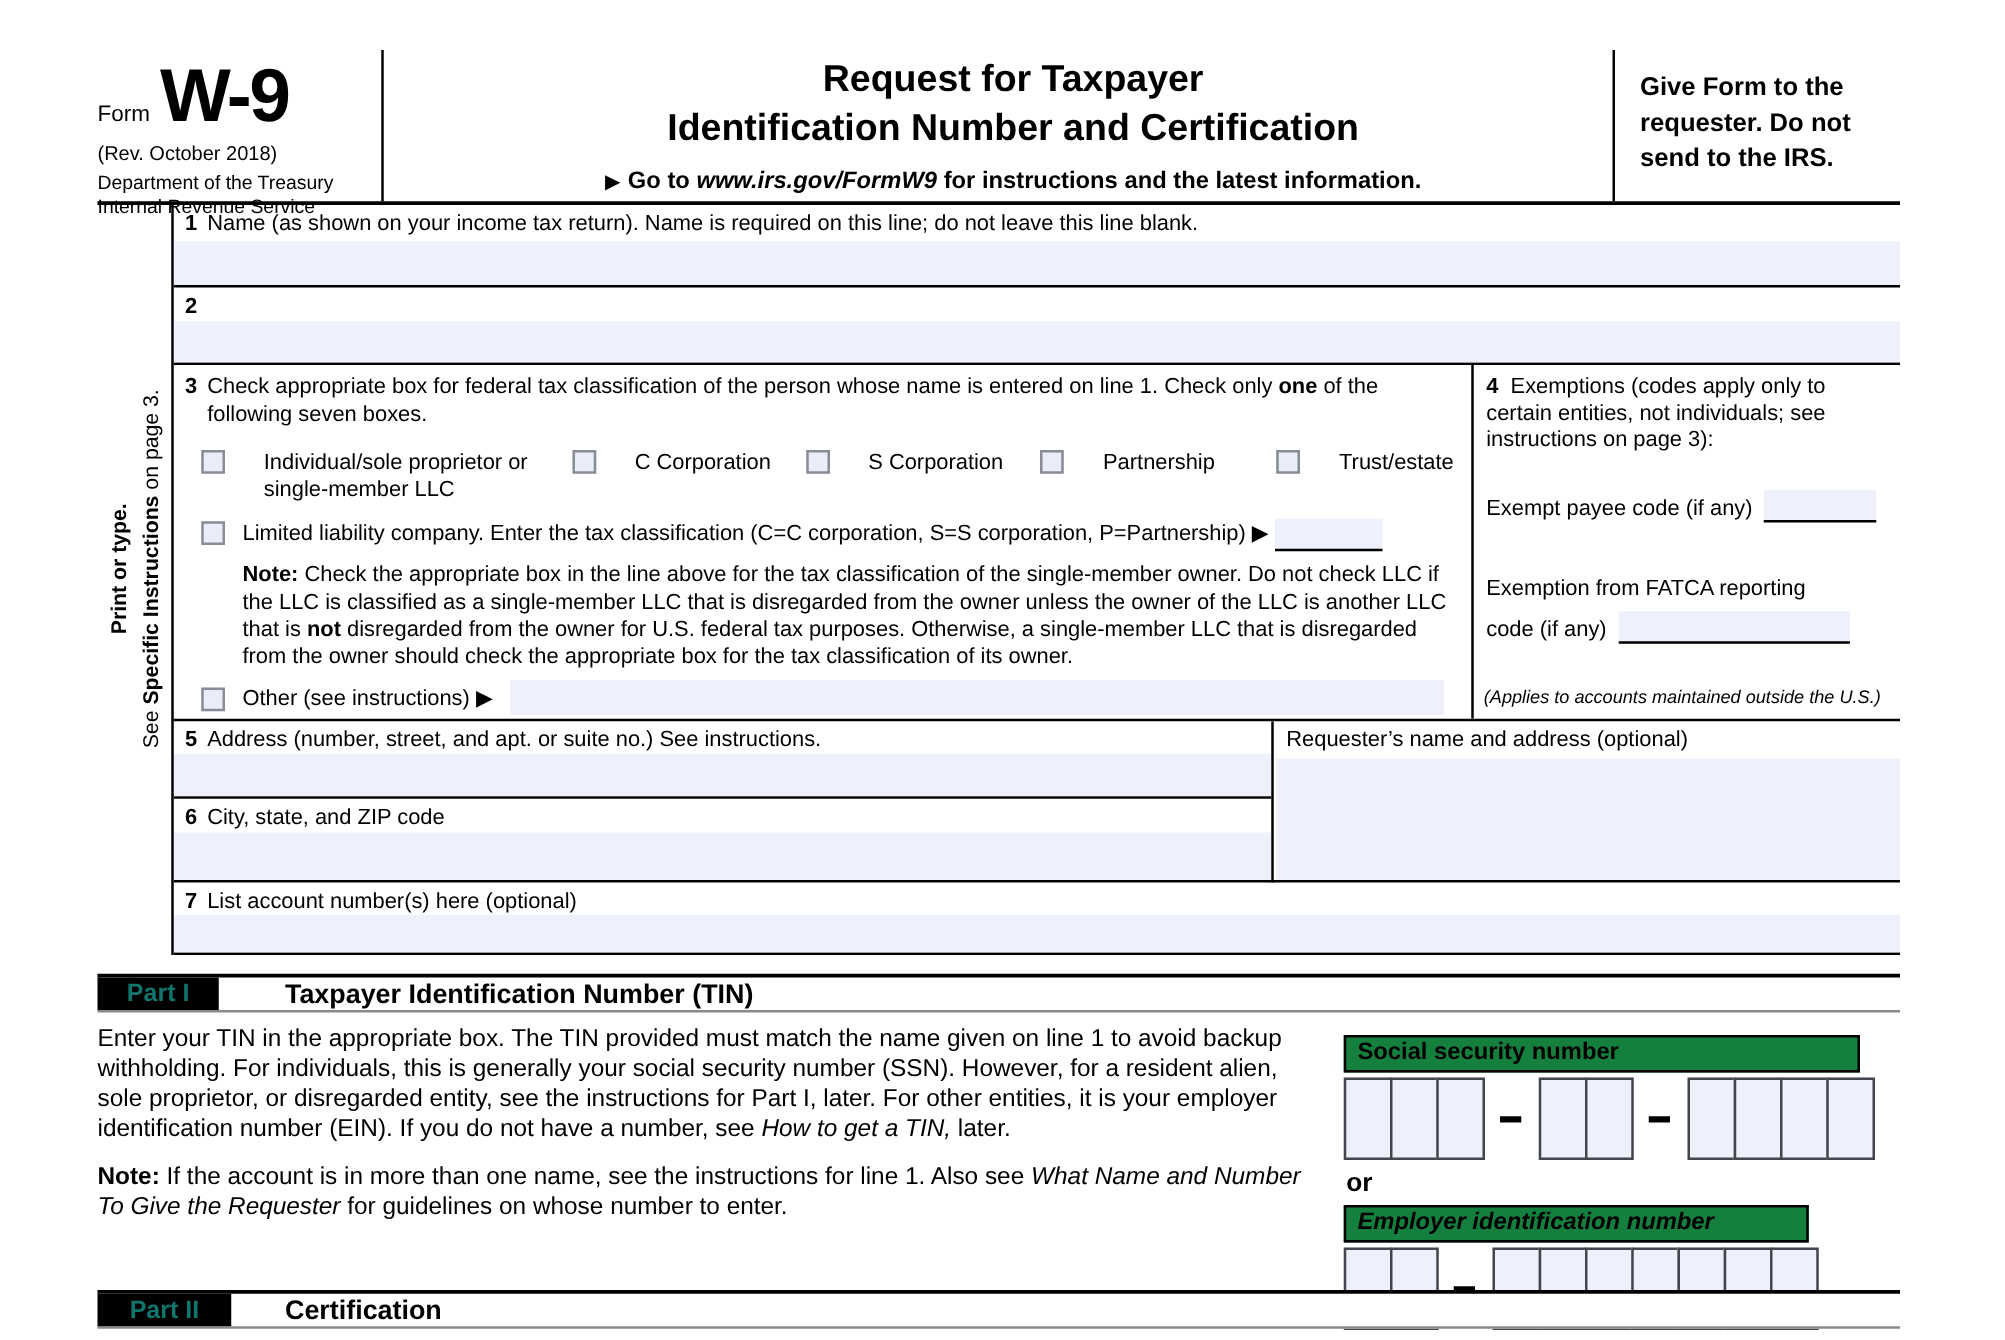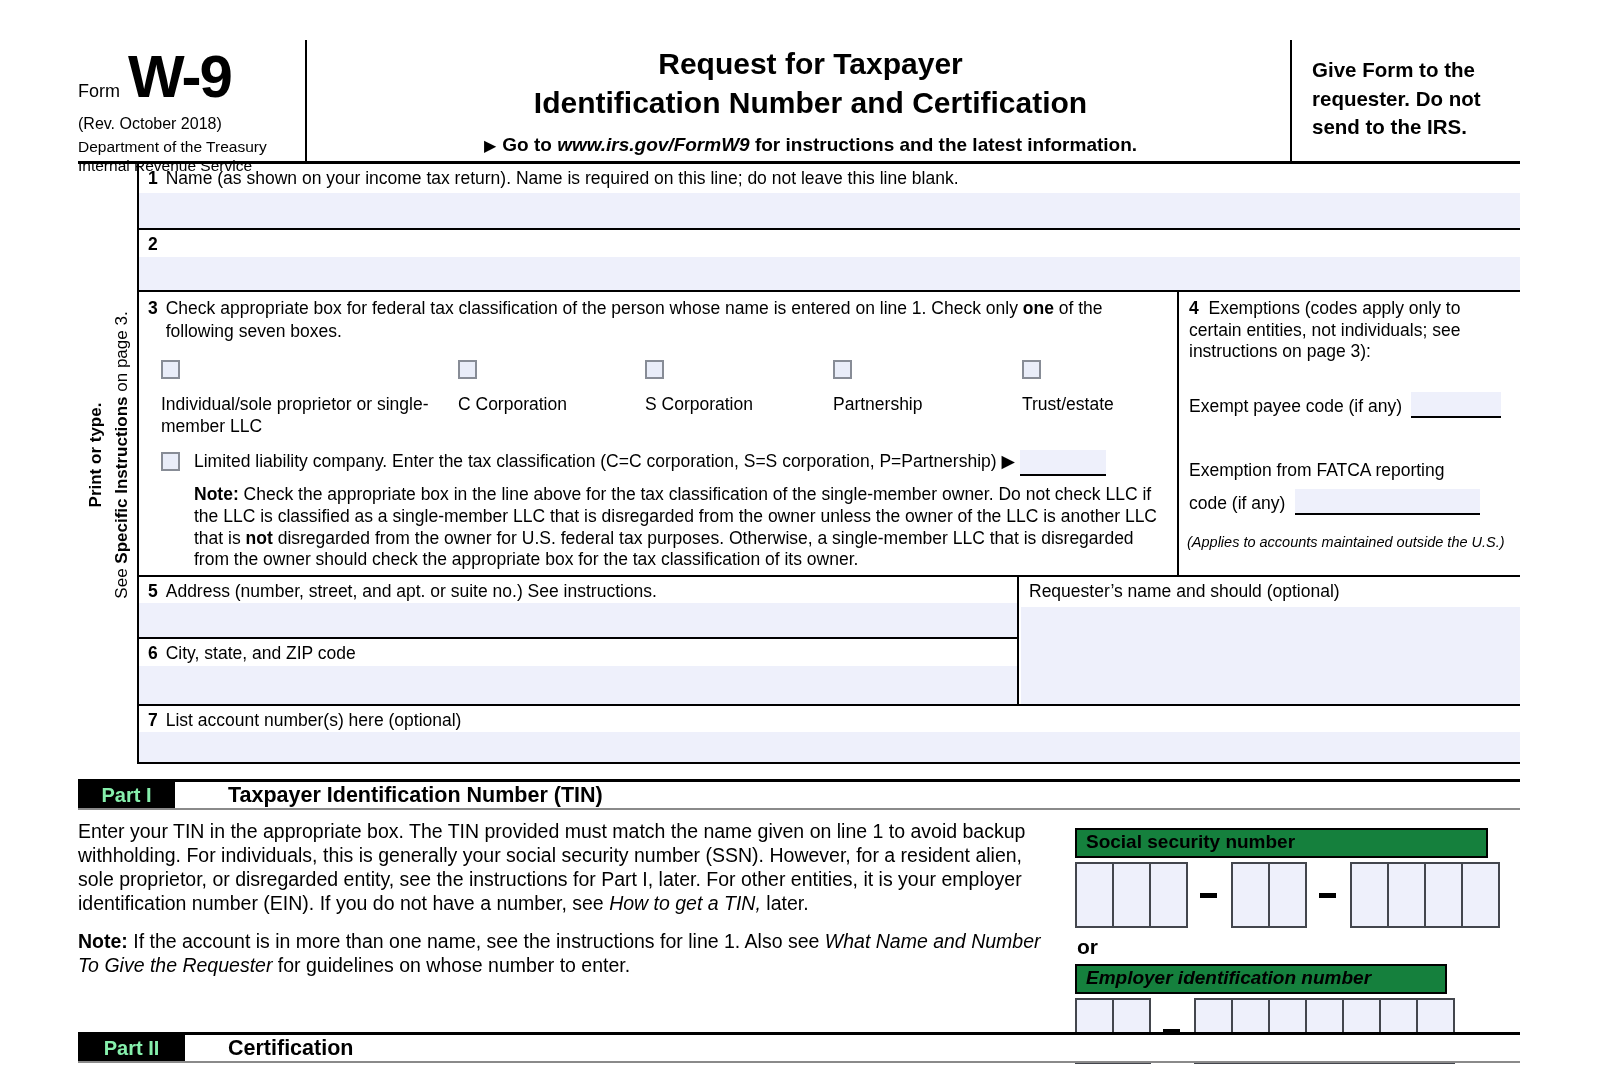--- a/index.html
+++ b/index.html
@@ -36,52 +36,52 @@
   .num { font-weight:bold; flex:none; }
   .finput { background:#eef0fb; margin-top:auto; }
   .r1 { height:66px; } .r1 .finput { height:35px; }
   .r2 { height:62px; } .r2 .finput { height:33px; }
 
   .r34 { height:285px; flex-direction:row; }
   .sec3 { width:1040px; border-right:2px solid #000; padding:5px 14px 0 9px; position:relative; }
   .sec3-intro { display:flex; gap:8px; line-height:1.3; padding-right:6px; }
   .cb { width:19px; height:19px; background:#e9edf9; border:2px solid #878c96; flex:none; margin-top:2px; }
   .cb-row { display:flex; margin:15px 0 0 13px; }
-  .cb-opt { display:flex; gap:14px; line-height:1.28;flex-direction:column; }
+  .cb-opt { display:flex; gap:31px; line-height:1.28; }
   .cb-opt.o1 { width:297px; } .cb-opt.o2 { width:187px; } .cb-opt.o3 { width:188px; } .cb-opt.o4 { width:189px; } .cb-opt.o5 { flex:1; }
   .llc-row { display:flex; gap:14px; margin:13px 0 0 13px; align-items:flex-start; }
   .llc-field { display:inline-block; width:86px; height:26px; background:#eef0fb; border-bottom:2px solid #000; vertical-align:-9px; margin-left:5px; }
   .note3 { margin:8px 2px 0 46px; line-height:1.24; }
   .other-row { display:flex; gap:14px; margin:8px 8px 0 13px; align-items:center; }
   .other-field { flex:1; height:28px; background:#eef0fb; }
   .sec4 { flex:1; padding:6px 8px 0 10px; position:relative; line-height:1.24; }
   .exempt-row { display:flex; align-items:flex-end; margin-top:29px; }
   .mini-field { background:#eef0fb; border-bottom:2px solid #000; height:26px; }
   .exempt-field { width:90px; margin-left:9px; }
   .fatca-label { margin-top:42px; }
   .fatca-row { display:flex; align-items:flex-end; margin-top:7px; }
   .fatca-field { width:185px; margin-left:10px; }
-  .applies { position:absolute; bottom:23px; left:8px; font-size:14.5px; font-style:italic; }
+  .applies { position:absolute; bottom:7px; left:8px; font-size:14.5px; font-style:italic; }
 
   .r567 { position:relative; height:187px; border-bottom:none; display:block; }
   .r5 { position:absolute; left:0; top:0; width:878px; height:62px; border-bottom:2px solid #000; display:flex; flex-direction:column; }
   .r5 .finput { height:36px; }
   .r6 { position:absolute; left:0; top:62px; width:878px; height:67px; border-bottom:2px solid #000; display:flex; flex-direction:column; }
   .r6 .finput { height:38px; }
   .requester { position:absolute; left:878px; top:0; width:505px; height:129px; border-left:2px solid #000; border-bottom:2px solid #000; padding:4px 10px 0 10px; }
   .requester-input { position:absolute; left:2px; right:0; top:30px; bottom:0; background:#eef0fb; }
   .r7 { position:absolute; left:0; top:129px; width:100%; height:58px; display:flex; flex-direction:column; }
   .r7 .finput { height:34px; }
 
   
   .part { position:absolute; left:78px; width:1442px; }
   .part1 { top:779px; }
   .part2 { top:1032px; }
   .part-bar { border-top:3px solid #000; border-bottom:2px solid #8a8a8a; height:31px; display:flex; align-items:stretch; background:#fff; }
-  .part-tag { background:#000; color:#86efac; font-weight:bold; font-size:20px; display:flex; align-items:center; justify-content:center; }
+  .part-tag { background:#000; color:#0f766e; font-weight:bold; font-size:20px; display:flex; align-items:center; justify-content:center; }
   .part1 .part-tag { width:97px; }
   .part2 .part-tag { width:107px; }
   .part-title { font-weight:bold; font-size:21.5px; align-self:center; }
   .part1 .part-title { margin-left:53px; }
   .part2 .part-title { margin-left:43px; }
 
   .p1-body { position:relative; }
   .p1-text { width:966px; font-size:19.5px; line-height:24px; margin-top:9px; }
   .p1-note { width:966px; font-size:19.5px; line-height:24px; margin-top:14px; }
   .p1-right { position:absolute; left:997px; top:9px; width:450px; }
@@ -211,21 +211,21 @@
         <div class="finput"></div>
       </div>
       <div class="row r6">
         <div class="row-label">
           <span class="num">6</span>
           <span>City, state, and ZIP code</span>
         </div>
         <div class="finput"></div>
       </div>
       <div class="requester">
-        <span>Requester’s name and should (optional)</span>
+        <span>Requester’s name and address (optional)</span>
         <div class="requester-input"></div>
       </div>
       <div class="row r7">
         <div class="row-label">
           <span class="num">7</span>
           <span>List account number(s) here (optional)</span>
         </div>
         <div class="finput"></div>
       </div>
     </div>

